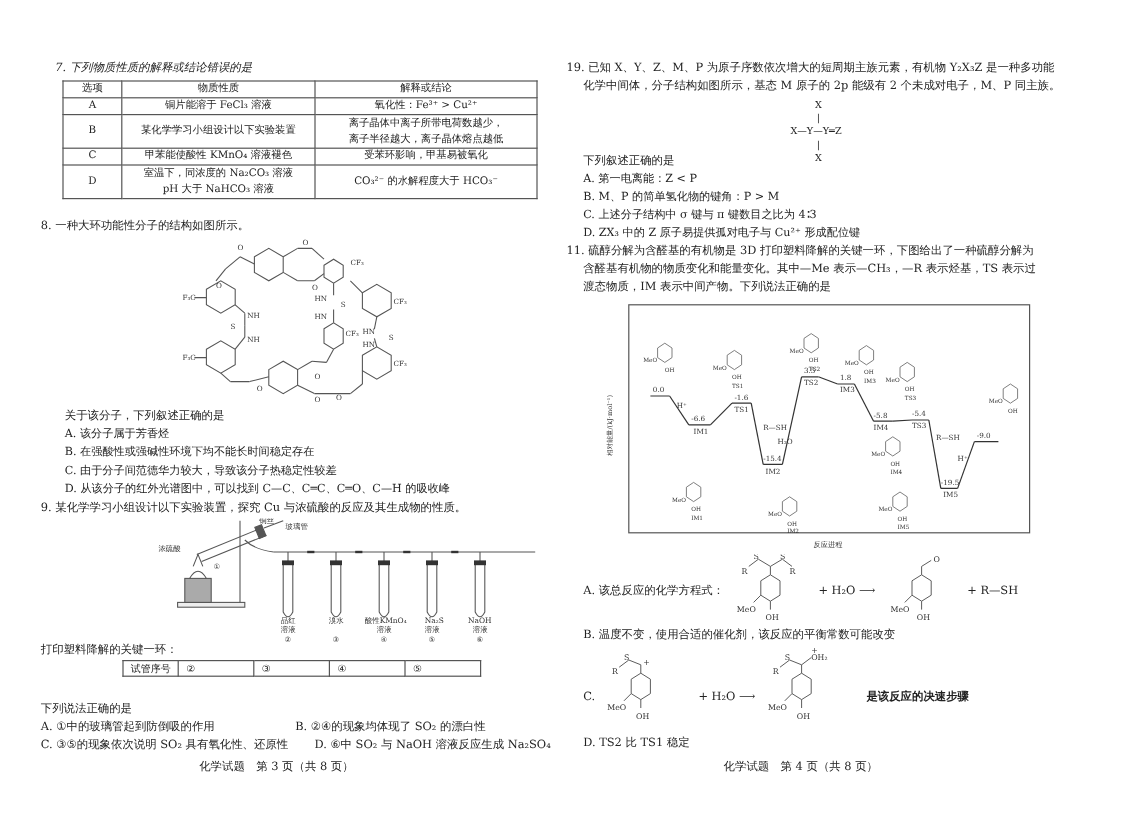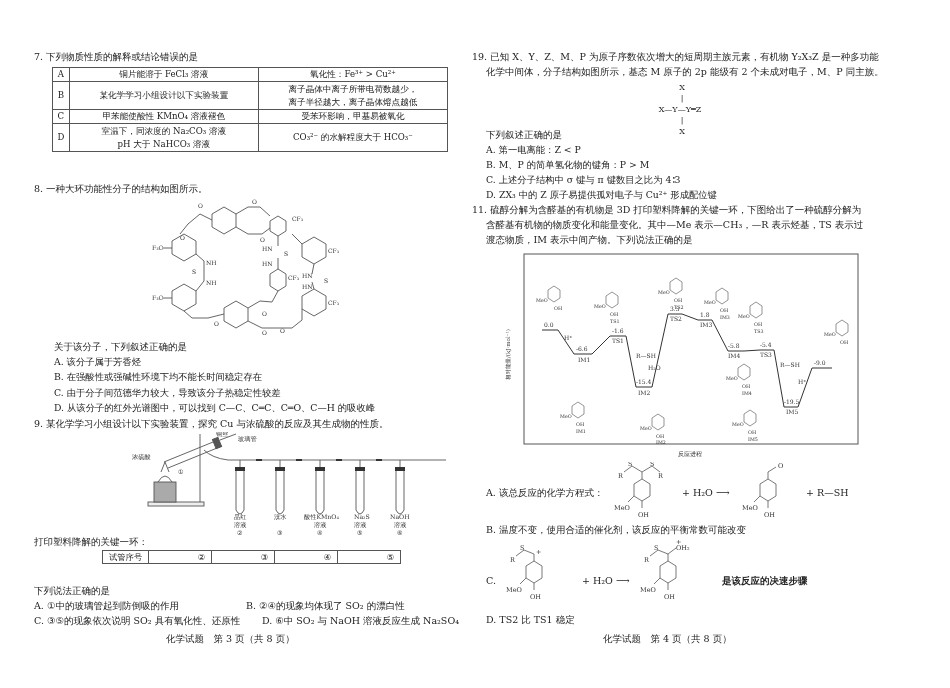--- a/index.html
+++ b/index.html
@@ -8,33 +8,38 @@
   .col { position:absolute; top:0; }
   .left { left:34px; width:410px; }
   .right { left:472px; width:410px; }
   .abs { position:absolute; white-space:nowrap; }
   .q { font-size:9.5px; line-height:14px; }
   .opt { padding-left:20px; font-size:9.3px; line-height:14.2px; }
   table.t7 { position:absolute; left:18px; top:67px; width:396px; border-collapse:collapse; font-size:8.6px; }
   table.t7 td, table.t7 th { border:1px solid #555; text-align:center; padding:0 2px; font-weight:normal; line-height:13px; }
   table.t7 { border:1.5px solid #333; }
   table.t9 { position:absolute; left:68px; top:550px; border-collapse:collapse; font-size:8.3px; border:1.5px solid #333; }
-  table.t9 td { border:1px solid #555; text-align:right; line-height:12px; padding:0 6px; }
+  table.t9 td { border:1px solid #555; text-align:left; line-height:12px; padding:0 6px; }
   .footer { font-size:9.5px; }
   svg text { font-family:"DejaVu Serif","Liberation Serif",serif; fill:#333; }
 </style>
 </head>
 <body>
 
 <div class="col left">
 
-  <div class="abs q" style="left:0;top:50px;">7. 下列物质性质的解释或结论错误的是</div>
+  <div class="abs q" style="left:12px;top:50px;font-style:italic;">7. 下列物质性质的解释或结论错误的是</div>
 
   <table class="t7">
     <tbody>
+        <tr style="height:14px;">
+      <td style="width:44px;">选项</td>
+      <td style="width:156px;">物质性质</td>
+      <td>解释或结论</td>
+    </tr>
     <tr style="height:14px;">
       <td>A</td>
       <td>铜片能溶于 FeCl₃ 溶液</td>
       <td>氧化性：Fe³⁺ &gt; Cu²⁺</td>
     </tr>
     <tr style="height:28px;">
       <td>B</td>
       <td>某化学学习小组设计以下实验装置</td>
       <td>
         <div>离子晶体中离子所带电荷数越少，</div>

